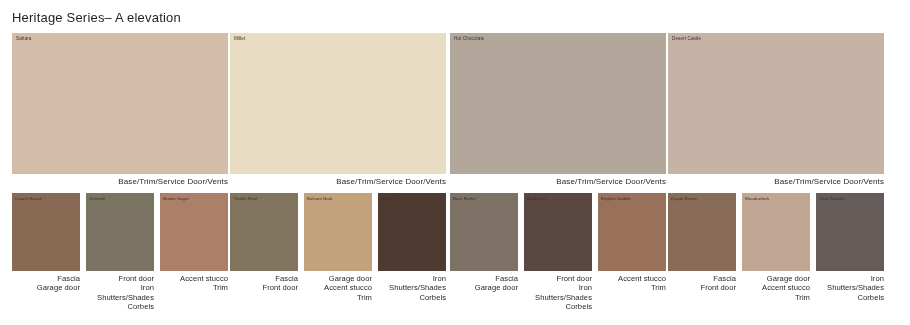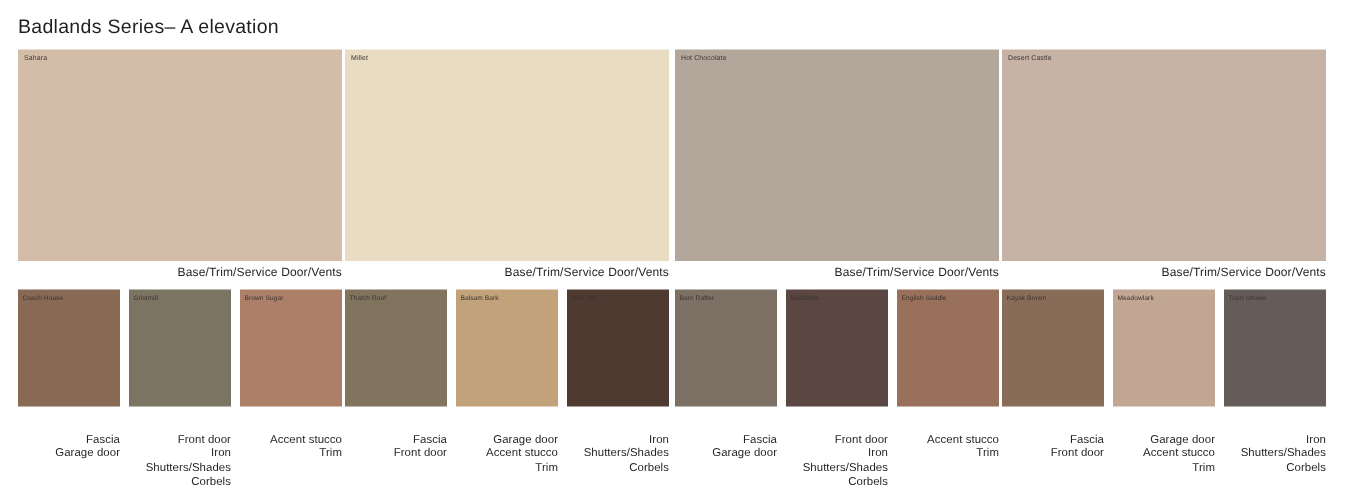--- a/index.html
+++ b/index.html
@@ -94,30 +94,30 @@
     line-height: 6px;
     color: #3a3330;
     letter-spacing: 0.05px;
     white-space: nowrap;
   }
   .accent-caption {
     width: 68px;
     text-align: right;
     font-size: 7.6px;
     line-height: 9.4px;
-    padding-top: 17px;
+    padding-top: 3px;
     color: #231f20;
     letter-spacing: 0.05px;
   }
   .accent-caption .cap-line { display: block; white-space: nowrap; }
 </style>
 </head>
 <body>
 
-<div id="page-title">Badlands Series– A elevation</div>
+<div id="page-title">Heritage Series– A elevation</div>
 
 <div class="group g0">
   <div class="top-swatch" style="background: rgb(211, 188, 168);">
     <span class="sw-label">Sahara</span>
   </div>
   <div class="top-caption">Base/Trim/Service Door/Vents</div>
   <div class="accent-row">
     <div class="accent-col">
       <div class="accent-swatch" style="background: rgb(135, 105, 84);">
         <span class="sw-label">Coach House</span>

